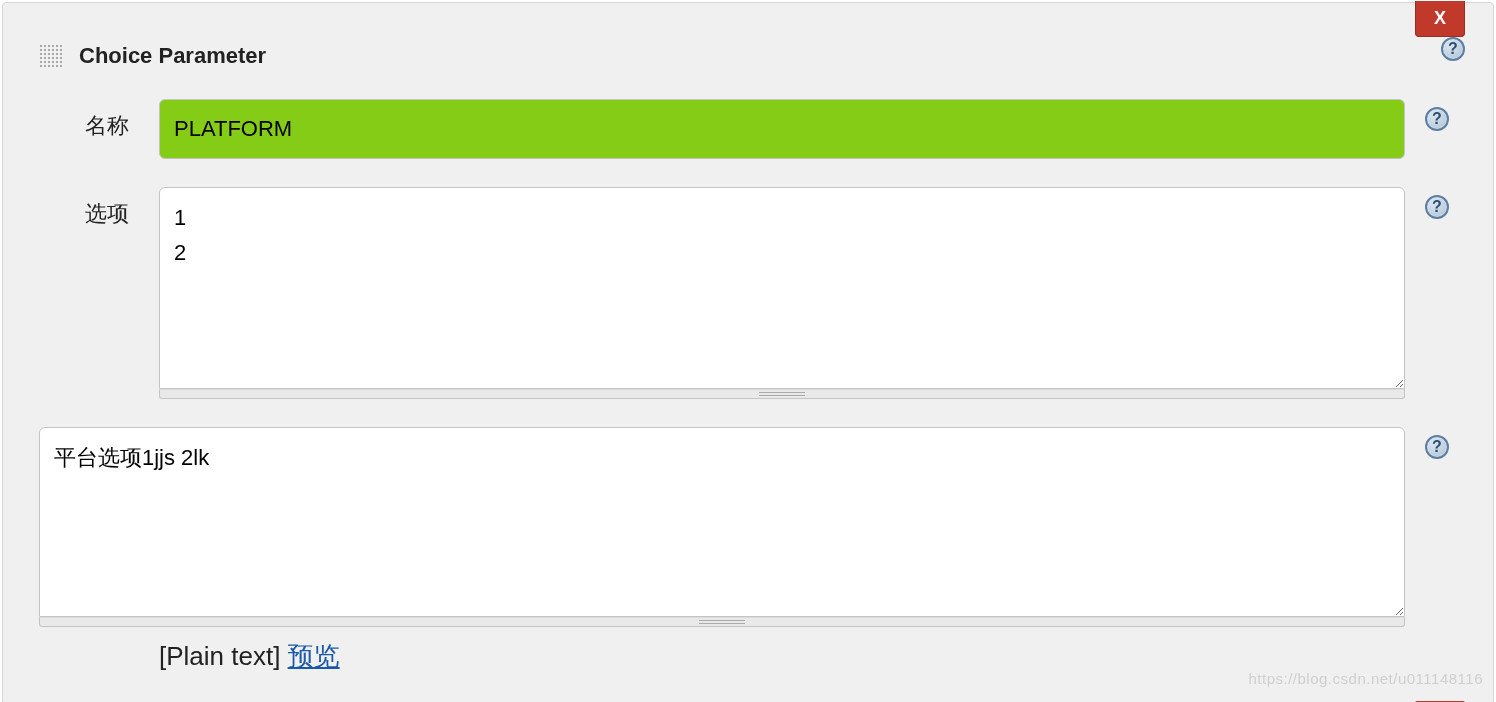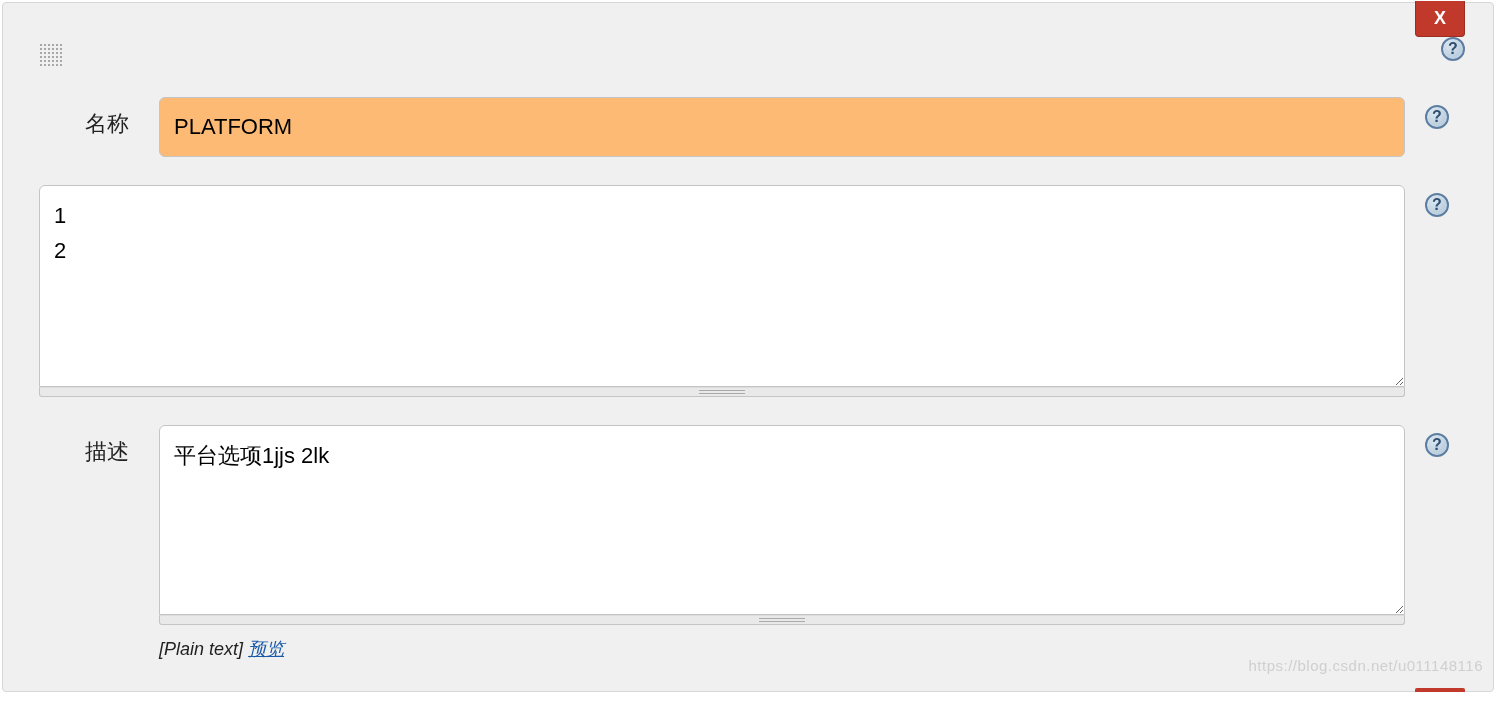--- a/index.html
+++ b/index.html
@@ -77,21 +77,21 @@
     margin-right: 60px;
     position: relative;
   }
   .text-input {
     width: 100%;
     height: 60px;
     padding: 28px 14px;
     font-size: 22px;
     border: 1px solid #c4c4c4;
     border-radius: 6px;
-    background: #fdba74;
+    background: #84cc16;
     outline: none;
   }
   .textarea-wrap {
     width: 100%;
     background: #fff;
     border: 1px solid #c4c4c4;
     border-radius: 6px 6px 0 0;
     position: relative;
   }
   textarea {
@@ -144,22 +144,21 @@
     cursor: pointer;
     box-shadow: inset 0 0 2px rgba(255,255,255,0.7);
   }
   .help-top { top: 34px; right: 28px; }
   .help-inline { right: -44px; top: 8px; }
 
   .footer-row {
     padding-left: 120px;
     margin-right: 60px;
     margin-top: -16px;
-    font-size: 18px;
-    font-style: italic;
+    font-size: 26px;
   }
   .plain-text { color: #222; }
   .preview-link {
     color: #1a5aa8;
     text-decoration: underline;
     cursor: pointer;
   }
 
   .watermark {
     position: absolute;
@@ -189,49 +188,50 @@
     <div class="close-btn">
       <span>X</span>
     </div>
 
     <div class="help-icon help-top">
       <span>?</span>
     </div>
 
     <div class="header-row">
       <div class="drag-handle"></div>
+      <div class="section-title">Choice Parameter</div>
     </div>
 
     <div class="form-row">
       <div class="row-label">名称</div>
       <div class="row-field">
         <input type="text" class="text-input" value="PLATFORM" style="">
         <div class="help-icon help-inline">
           <span>?</span>
         </div>
       </div>
     </div>
 
     <div class="form-row">
+      <div class="row-label">选项</div>
       <div class="row-field">
         <div class="textarea-wrap">
           <textarea class="options-textarea" style="">1
 2</textarea>
         </div>
         <div class="resize-bar">
           <div class="resize-grip"></div>
         </div>
         <div class="help-icon help-inline">
           <span>?</span>
         </div>
       </div>
     </div>
 
     <div class="form-row">
-      <div class="row-label">描述</div>
       <div class="row-field">
         <div class="textarea-wrap">
           <textarea class="desc-textarea" style="">平台选项1jjs 2lk</textarea>
         </div>
         <div class="resize-bar">
           <div class="resize-grip"></div>
         </div>
         <div class="help-icon help-inline">
           <span>?</span>
         </div>

